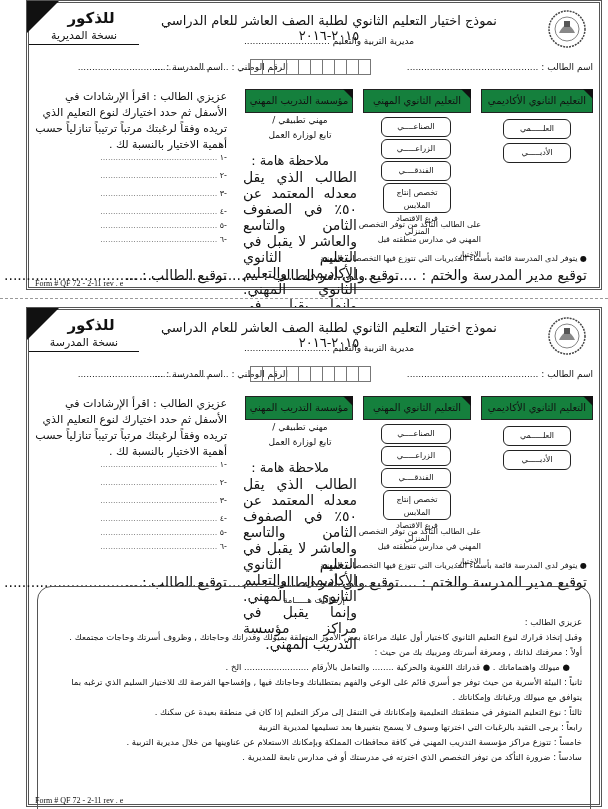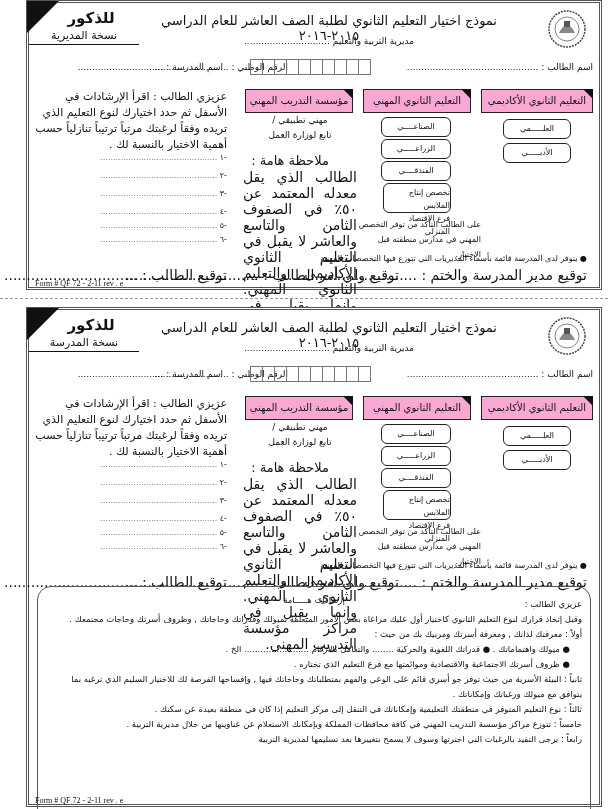--- a/index.html
+++ b/index.html
@@ -21,26 +21,26 @@
                  font-size:9px; direction:rtl; }
   .logo { position:absolute; right:12px; top:4px; width:40px; height:44px; }
   .row-id { position:absolute; left:6px; right:6px; top:56px; height:18px; font-size:9px; direction:rtl; }
   .row-id .student { position:absolute; right:0; top:3px; }
   .row-id .nat-label { position:absolute; right:305px; top:3px; }
   .row-id .boxes { position:absolute; right:222px; top:0; display:flex; direction:ltr; }
   .row-id .boxes span { width:11px; height:14px; border:1px solid #777; margin-left:-1px; display:inline-block; }
   .row-id .school { position:absolute; right:370px; top:3px; }
   .dots { color:#777; letter-spacing:0; }
   .hbox { position:absolute; height:22px; border:1px solid #222; font-size:10px; text-align:center;
-          line-height:22px; direction:rtl; background:#f9a8d4; }
+          line-height:22px; direction:rtl; background:#15803d; }
   .hbox::after { content:""; position:absolute; right:-1px; top:-1px; width:0; height:0;
                  border-top:10px solid #111; border-left:10px solid transparent; }
   .pill { position:absolute; height:18px; border:1.3px solid #222; border-radius:6px;
           font-size:8px; text-align:center; line-height:18px; direction:rtl; }
-  .pill.tall { height:30px; line-height:13px; padding-top:2px; box-sizing:border-box;text-align:right; }
+  .pill.tall { height:30px; line-height:13px; padding-top:2px; box-sizing:border-box; }
   .vocnote { position:absolute; font-size:9px; text-align:center; direction:rtl; line-height:15px; }
   .note-title { position:absolute; font-size:13px; direction:rtl; }
   .note-body { position:absolute; font-size:14px; direction:rtl; line-height:16px; text-align:justify; }
   .instr { position:absolute; font-size:11px; direction:rtl; line-height:16px; }
   .choice { position:absolute; font-size:8px; direction:rtl; }
   .small { position:absolute; font-size:8px; direction:rtl; line-height:15px; }
   .sigrow { position:absolute; font-size:14px; direction:rtl; white-space:nowrap; }
   .formno { position:absolute; left:6px; font-family:"Liberation Serif", serif; font-size:8px; }
   .sep { position:absolute; left:0; right:0; top:298px; border-top:1px dashed #999; }
   .guide { position:absolute; left:8px; right:8px; top:276px; height:240px; border:1px solid #555;
@@ -187,24 +187,24 @@
   </div>
 
   <div class="small" style="right:118px; top:214px; width:130px;">على الطالب التأكد من توفر التخصص المهني في مدارس منطقته قبل الاختيار.</div>
   <div class="small" style="right:12px; top:248px;"><span class="bullet"></span><span>يتوفر لدى المدرسة قائمة بأسماء المديريات التي تتوزع فيها التخصصات المهنية</span></div>
   <div class="sigrow" style="right:12px; top:264px;">توقيع مدير المدرسة والختم : ..............................</div>
   <div class="sigrow" style="right:200px; top:264px;">توقيع ولي أمر الطالب : ..............................</div>
   <div class="sigrow" style="right:372px; top:264px;">توقيع الطالب : ..............................</div>
 
   <div class="guide">
     <div class="gt">إرشادات هـــــامة</div>
-    <p style="margin-top:6px;">عزيزي الطالب :</p>
+    <p style="margin-top:24px;">عزيزي الطالب :</p>
     <p>وقبل إتخاذ قرارك لنوع التعليم الثانوي كاختيار أول عليك مراعاة بعض الأمور المتعلقة بميولك وقدراتك وحاجاتك , وظروف أسرتك وحاجات مجتمعك .</p>
     <p>أولاً : معرفتك لذاتك , ومعرفة أسرتك ومربيك بك من حيث :</p>
     <p style="padding-right:12px;text-align:right;">● ميولك واهتماماتك .      ● قدراتك اللغوية والحركية ........ والتعامل بالأرقام ........................ الخ .</p>
-    <p style="padding-right:12px;">● ظروف أسرتك الاجتماعية والاقتصادية وموائمتها مع فرع التعليم الذي تختاره .</p>
     <p>ثانياً : البيئة الأسرية من حيث توفر جو أسري قائم على الوعي والفهم بمتطلباتك وحاجاتك فيها , وإفساحها الفرصة لك للاختيار السليم الذي ترغبه بما يتوافق مع ميولك ورغباتك وإمكاناتك .</p>
     <p>ثالثاً : نوع التعليم المتوفر في منطقتك التعليمية وإمكاناتك في التنقل إلى مركز التعليم إذا كان في منطقة بعيدة عن سكنك .</p>
+    <p>رابعاً : يرجى التقيد بالرغبات التي اخترتها وسوف لا يسمح بتغييرها بعد تسليمها لمديرية التربية</p>
     <p>خامساً : تتوزع مراكز مؤسسة التدريب المهني في كافة محافظات المملكة وبإمكانك الاستعلام عن عناوينها من خلال مديرية التربية .</p>
-    <p>رابعاً : يرجى التقيد بالرغبات التي اخترتها وسوف لا يسمح بتغييرها بعد تسليمها لمديرية التربية</p>
+    <p>سادساً : ضرورة التأكد من توفر التخصص الذي اخترته في مدرستك أو في مدارس تابعة للمديرية .</p>
   </div>
   <div class="formno" style="top:486px;">Form # QF  72 - 2-11 rev . e</div>
 </div>
 
 </body></html>

